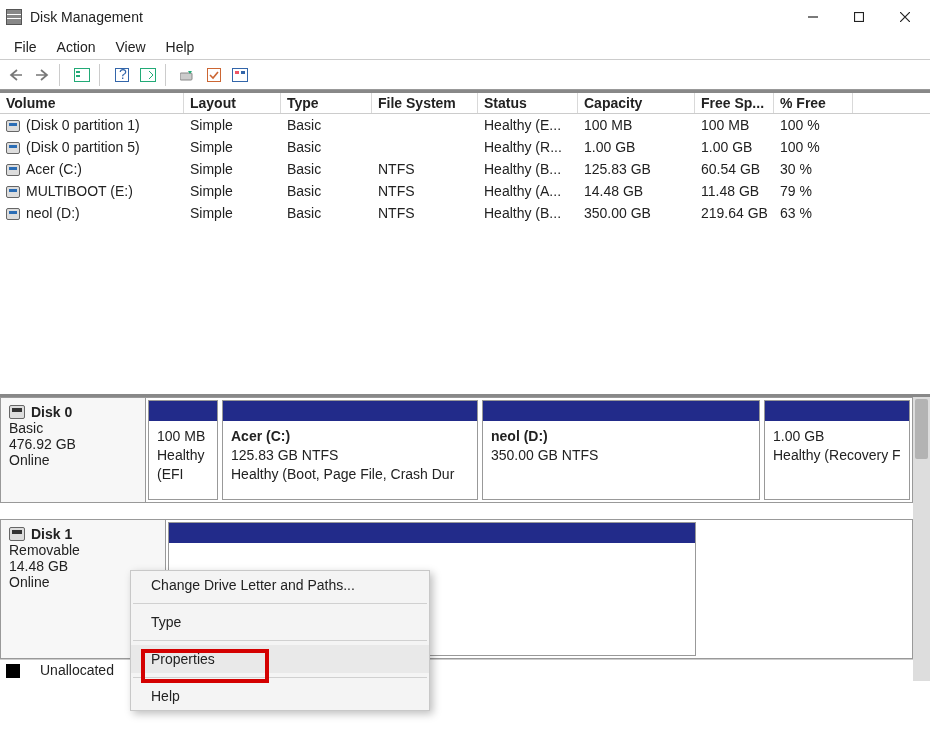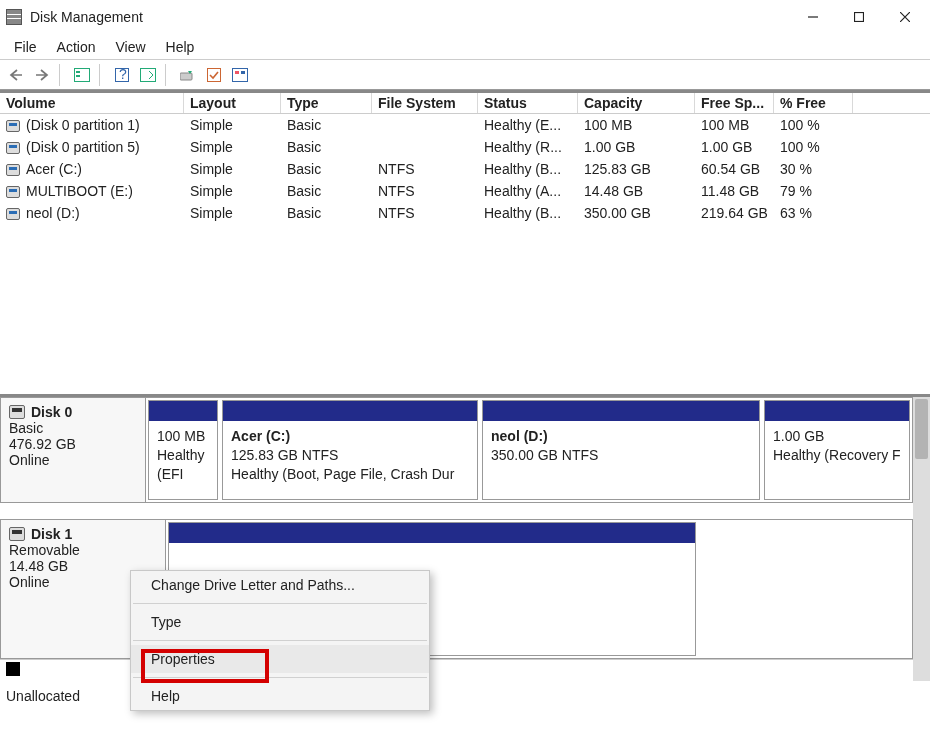--- a/index.html
+++ b/index.html
@@ -45,21 +45,21 @@
   .disk-info .name{font-weight:700;}
   .disk-layout { flex:1; display:flex; gap:4px; padding:2px;}
   .part { border:1px solid #999; display:flex; flex-direction:column;}
   .part .hdr { height:20px; background:#222b8a;}
   .part .body { padding:6px 8px; flex:1; font-size: 13.5px; line-height: 1.4em; overflow:hidden;}
   .part .pname{font-weight:700;}
 
   .d0p0{width:70px;} .d0p1{width:256px;} .d0p2{width:278px;} .d0p3{width:146px;}
   .d1p0{width:528px;}
 
-  .legend-row { display:flex; align-items:flex-start; gap:12px; padding:2px 6px; border-top:1px solid #ccc;flex-direction:column;}
+  .legend-row { display:flex; align-items:flex-end; gap:20px; padding:2px 6px; border-top:1px solid #ccc;}
   .legend-swatch{width:14px; height:14px; background:#000;}
 
   .scrollbar-v { position:absolute; right:0; top:0; width:17px; background:#ddd;}
   .disk-panel-inner { position:relative; padding-right:17px;}
   .disk-panel .scrollbar-v { height: 284px; }
   .scroll-thumb { position:absolute; left:2px; right:2px; top:2px; height:60px; background:#b3b3b3; border-radius:2px;}
 
   
   .context-menu { position:absolute; left:130px; top:570px; width:300px; background:#f4f4f4; border:1px solid #c8c8c8; box-shadow: 3px 3px 8px rgba(0,0,0,.25); z-index:10;}
   .context-menu .mitem { padding: 6px 20px; }

